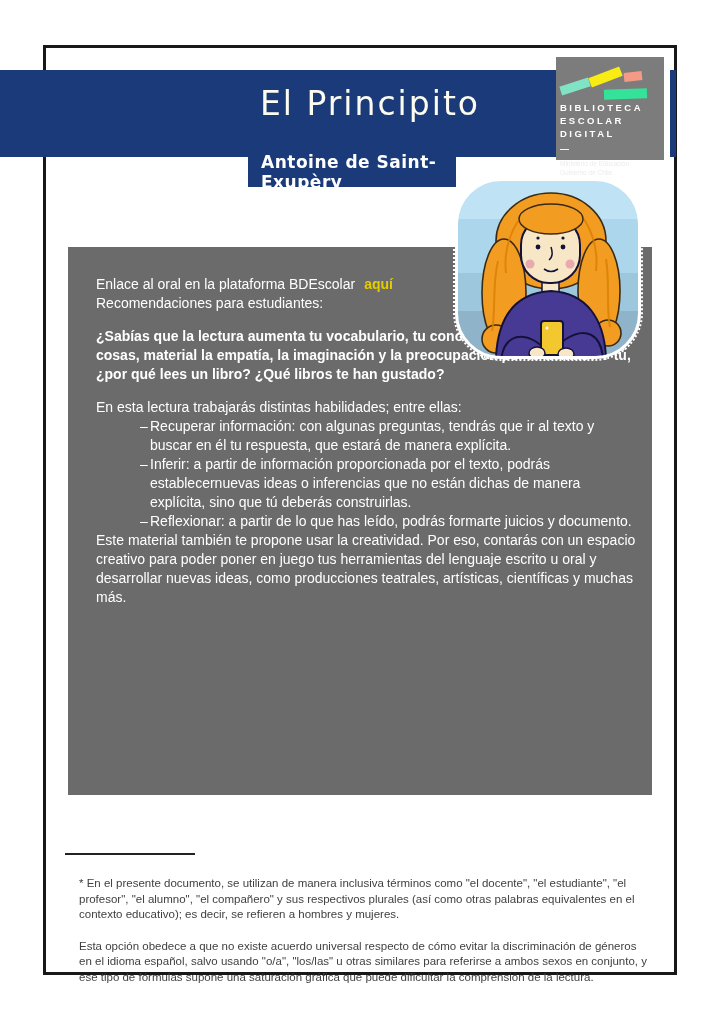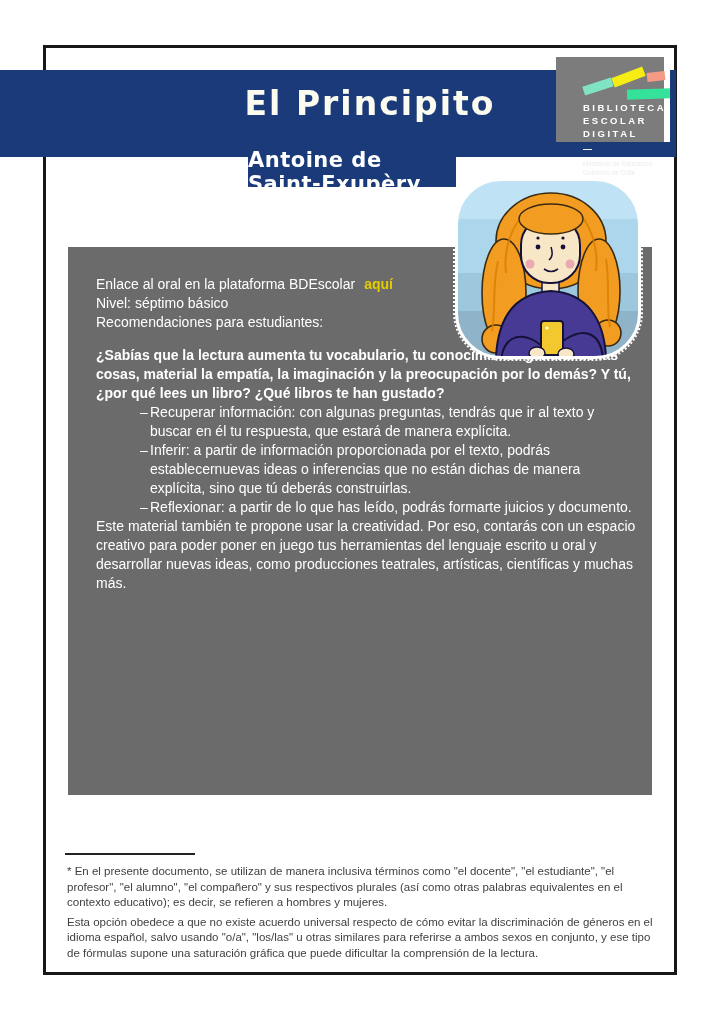--- a/index.html
+++ b/index.html
@@ -24,43 +24,44 @@
   .header-band {
     position: absolute; left: 0; top: 70px;
     width: 676px; height: 87px;
     background: #1a3a7a;
     z-index: 2;
   }
   .page-title {
     position: absolute; left: 150px; top: 84px; width: 440px;
     text-align: center;
     color: #fbfbef;
-    font-size: 33px; font-weight: bold; letter-spacing: 2px;
+    font-size: 33px; font-weight: normal; letter-spacing: 2px;
     font-family: "DejaVu Sans", sans-serif;
     z-index: 3;
   }
   .author-band {
     position: absolute; left: 248px; top: 157px;
     width: 208px; height: 30px;
     background: #1a3a7a;
     display: flex; align-items: center; justify-content: center;
     z-index: 3;
   }
   .author-label {
-    color: #ffffff; font-size: 21px; font-weight: bold; letter-spacing: .5px;
+    color: #ffffff; font-size: 17px; font-weight: bold; letter-spacing: .5px;
     font-family: "DejaVu Sans", sans-serif;
+    padding-left: 13px;
   }
 
   
   .bde-logo {
     position: absolute; left: 556px; top: 57px;
-    width: 114px; height: 85px;
+    width: 114px; height: 103px;
     background: #7c7c7c;
     border-right: 6px solid #ffffff;
-    padding: 8px 0 0 27px;
+    padding: 8px 0 0 4px;
     z-index: 4;
   }
   .logo-shapes { position: relative; height: 36px; }
   .logo-shape { position: absolute; }
   .shape-mint   { left: 0;  top: 17px; width: 30px; height: 9px;  background: #7fe3c4; transform: rotate(-18deg); }
   .shape-yellow { left: 29px; top: 7px; width: 33px; height: 10px; background: #f7ec13; transform: rotate(-21deg); }
   .shape-salmon { left: 64px; top: 7px; width: 18px; height: 9px;  background: #f59a86; transform: rotate(-6deg); }
   .shape-green  { left: 44px; top: 24px; width: 43px; height: 10px; background: #35e29a; transform: rotate(-2deg); }
   .logo-line { color: #ffffff; font-size: 9.5px; font-weight: bold; letter-spacing: 2.5px; line-height: 13px; }
   .logo-dash { color: #ffffff; font-size: 9px; font-weight: bold; margin-top: 5px; line-height: 9px; }
@@ -105,21 +106,21 @@
 
   
   .footnote-rule {
     position: absolute; left: 65px; top: 853px;
     width: 130px; height: 2px; background: #222222;
   }
   .footnote {
     position: absolute; left: 63px; top: 860px; width: 601px;
     font-size: 11.5px; line-height: 15.5px; color: #3f3f3f;
   }
-  .footnote p { margin: 4px; }
+  .footnote p { margin: 16px; }
 </style>
 </head>
 <body>
 
 <div class="page-border"></div>
 
 <div class="header-band"></div>
 <div class="page-title">El Principito</div>
 <div class="author-band">
   <span class="author-label">Antoine de Saint-Exupèry</span>
@@ -137,25 +138,25 @@
   <div class="logo-line">DIGITAL</div>
   <div class="logo-dash">—</div>
   <div class="logo-ministry">
     <div>Ministerio de Educación</div>
     <div>Gobierno de Chile</div>
   </div>
 </div>
 
 <div class="content-box">
   <p><span>Enlace al oral en la plataforma BDEscolar</span><a class="link bold">aquí</a></p>
-  <p>Nivel: séptimo básico</p>
   <p>Recomendaciones para estudiantes:</p>
 
   <p class="bold spaced">¿Sabías que la lectura aumenta tu vocabulario, tu conocimiento general de las cosas, material la empatía, la imaginación y la preocupación por lo demás? Y tú, ¿por qué lees un libro? ¿Qué libros te han gustado?</p>
 
+  <p class="spaced">En esta lectura trabajarás distintas habilidades; entre ellas:</p>
   <div class="hab-list">
     <div class="hab-item">
       <span class="hab-dash">–</span>
       <span>Recuperar información: con algunas preguntas, tendrás que ir al texto y buscar en él tu respuesta, que estará de manera explícita.</span>
     </div>
     <div class="hab-item">
       <span class="hab-dash">–</span>
       <span>Inferir: a partir de información proporcionada por el texto, podrás establecernuevas ideas o inferencias que no están dichas de manera explícita, sino que tú deberás construirlas.</span>
     </div>
     <div class="hab-item">

